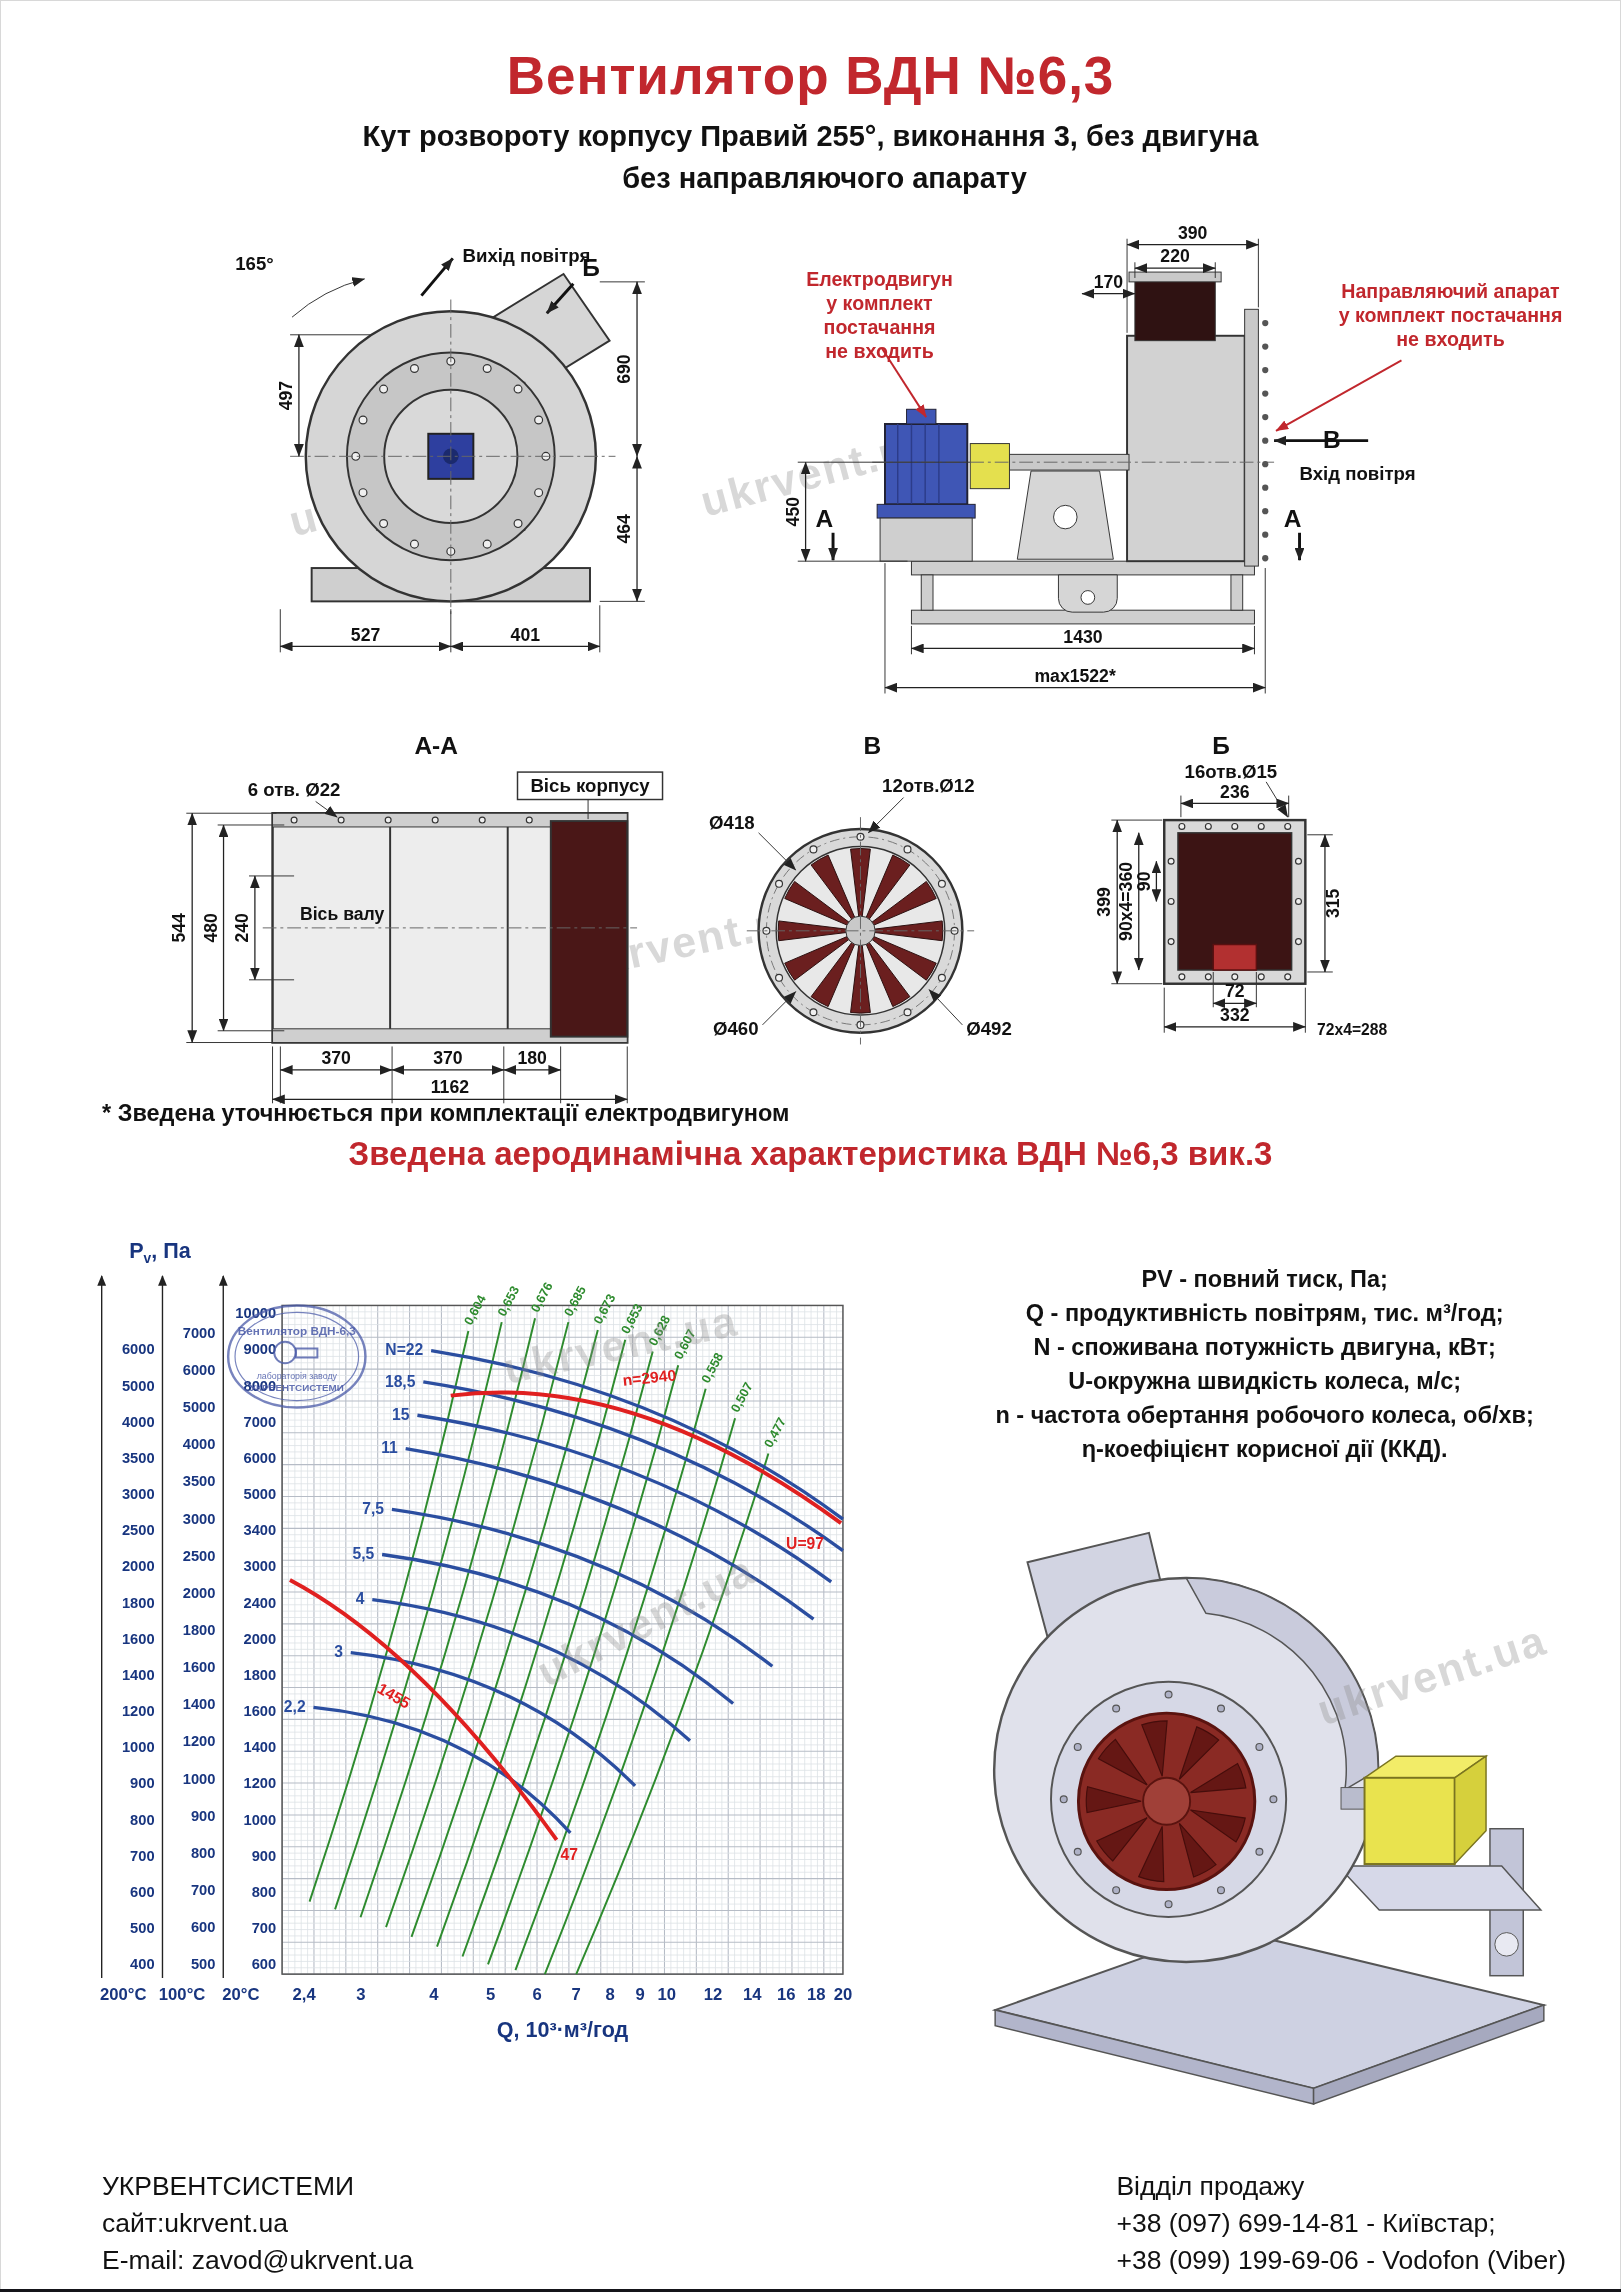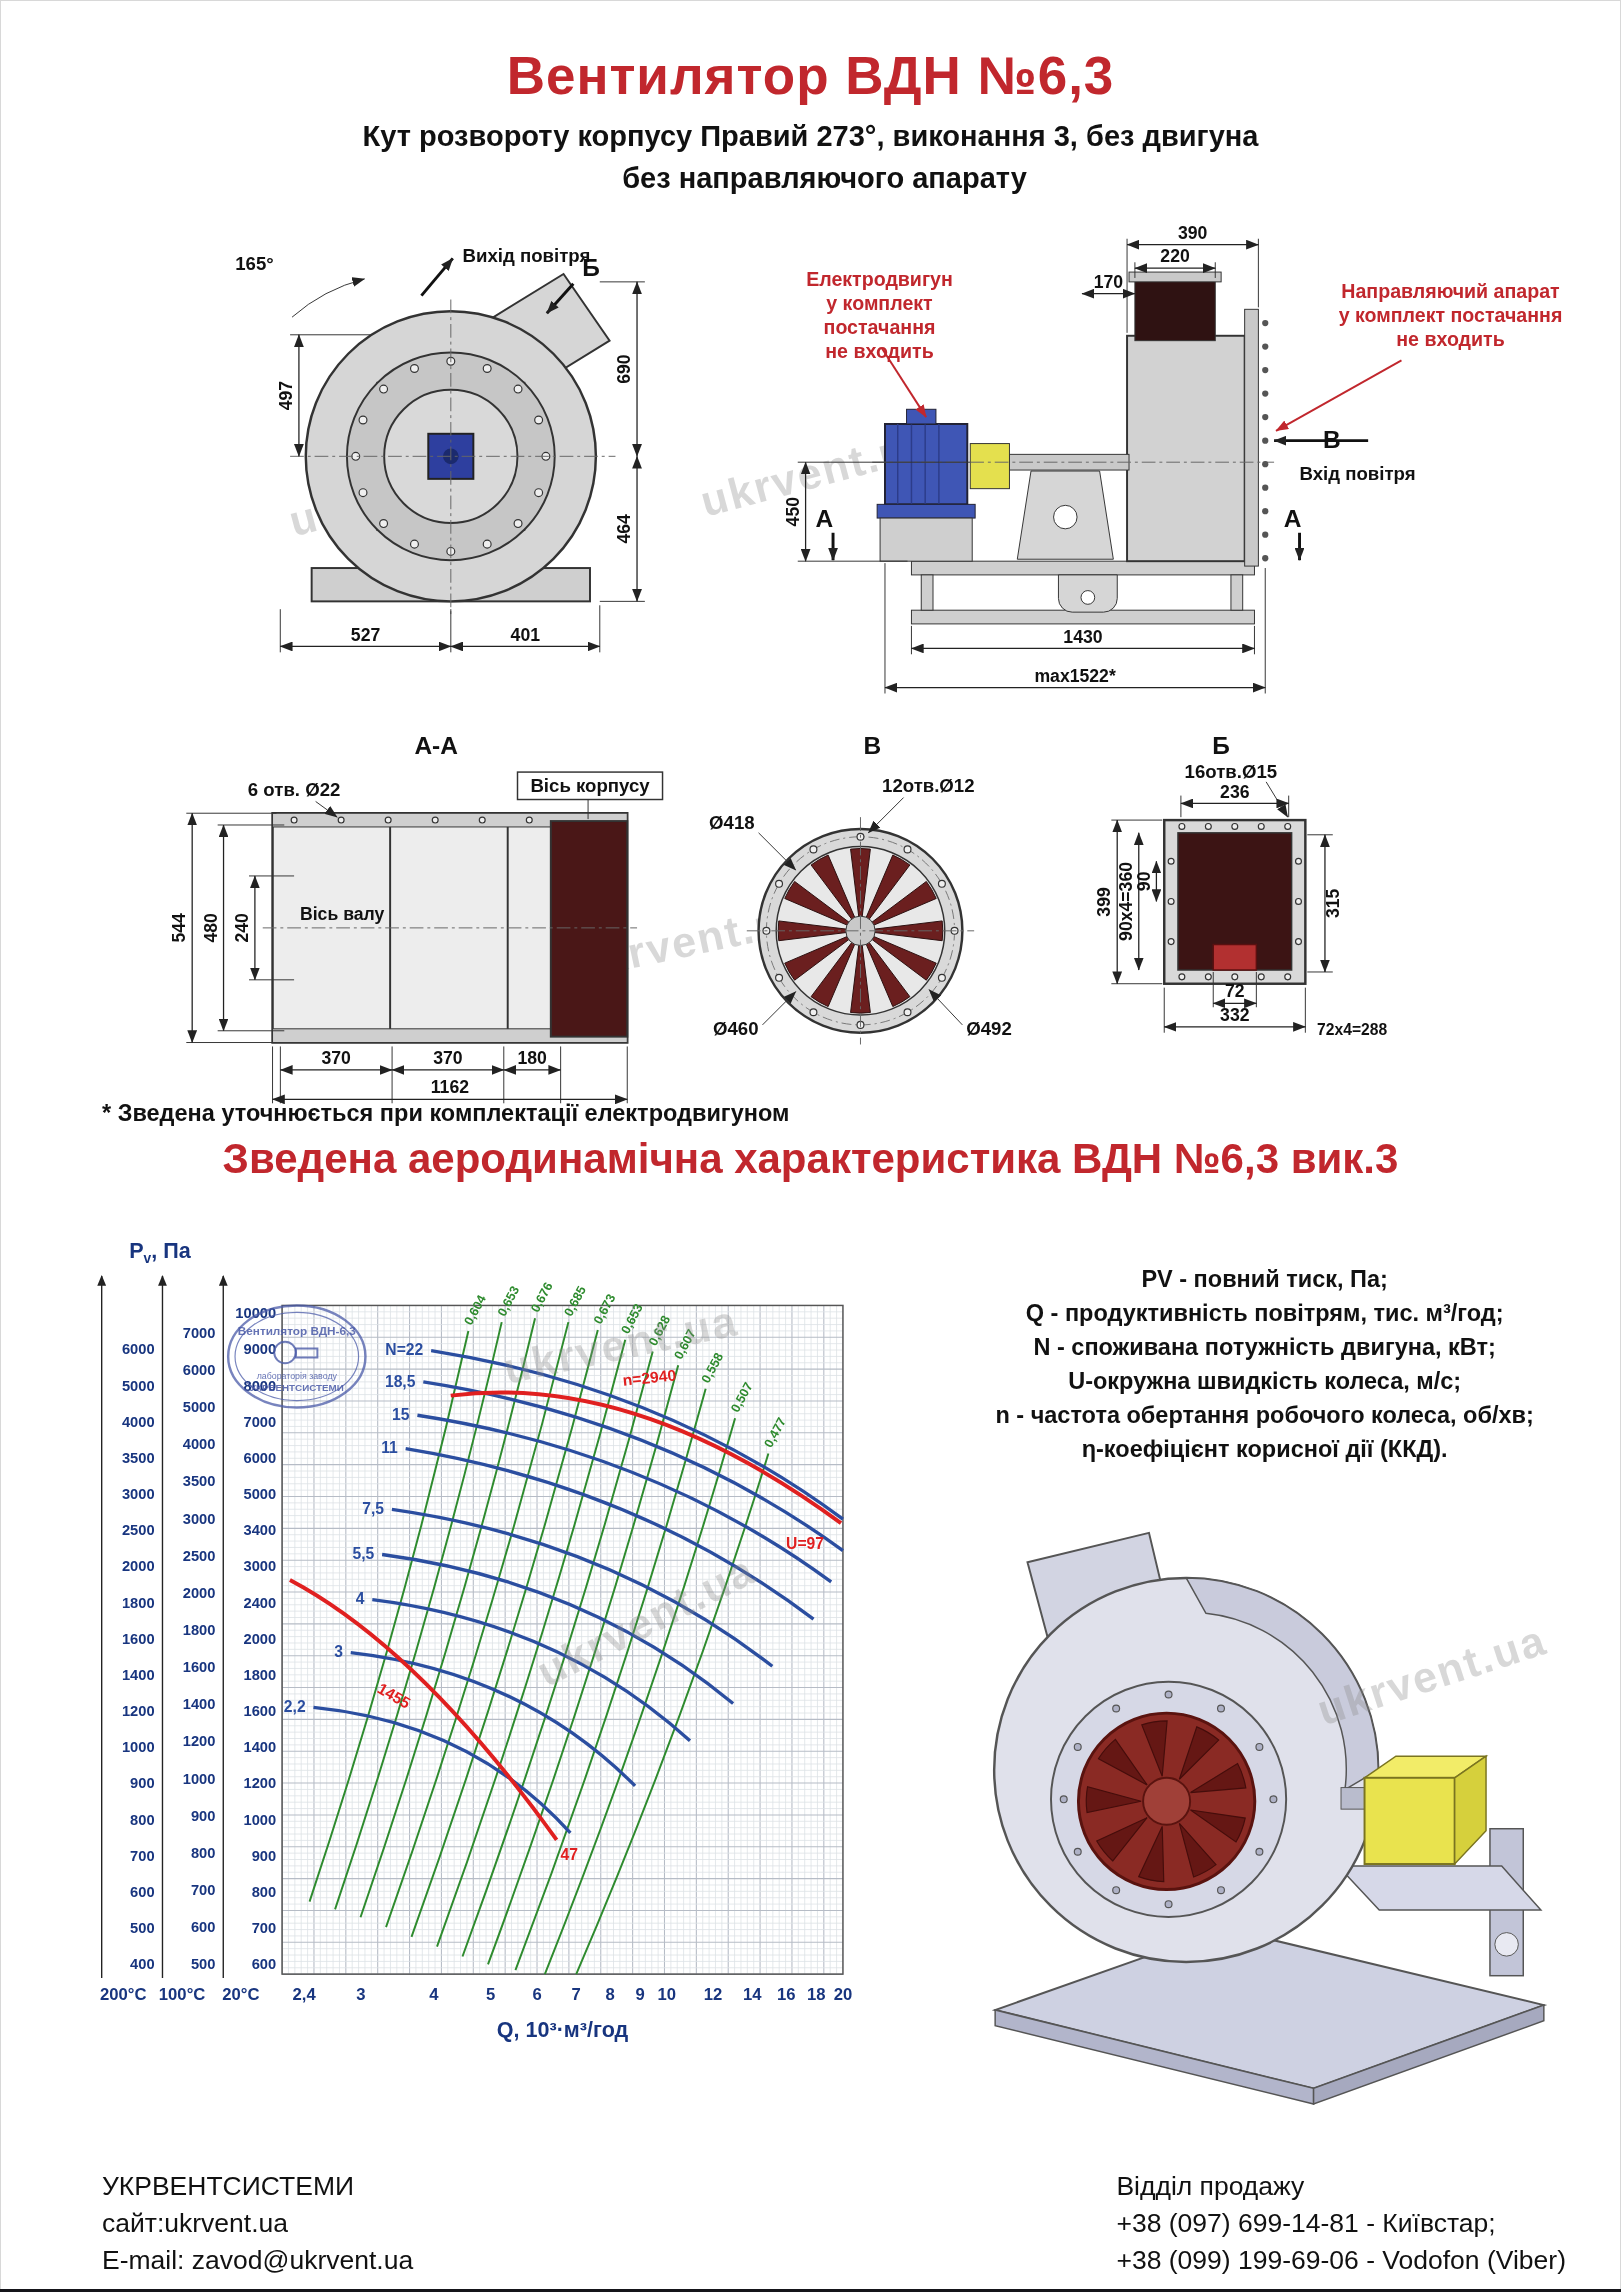--- a/index.html
+++ b/index.html
@@ -14,21 +14,21 @@
   .hdr{position:absolute;top:45px;left:0;width:100%;text-align:center;}
   .title{font-size:53px;font-weight:bold;color:var(--accent-red);letter-spacing:1px;}
   .sub1{margin-top:13.7px;font-size:29px;font-weight:bold;color:#111;}
   .sub2{margin-top:9.8px;font-size:29px;font-weight:bold;color:#111;padding-left:28px;}
 
   .band{position:absolute;left:0;width:1621px;}
   .band svg{position:absolute;left:0;top:0;}
   .rednote{position:absolute;color:var(--accent-red);font-weight:bold;font-size:19.6px;line-height:1.22;text-align:center;white-space:pre-line;}
 
   .footnote{position:absolute;top:1100px;left:102px;font-size:23.5px;font-weight:bold;color:#111;}
-  .aero-title{position:absolute;top:1135px;left:0;width:100%;text-align:center;font-size:42px;font-weight:bold;color:var(--accent-red);}
+  .aero-title{position:absolute;top:1135px;left:0;width:100%;text-align:center;font-size:33px;font-weight:bold;color:var(--accent-red);}
   .aero-sub{position:absolute;top:1186px;left:0;width:100%;text-align:center;font-size:26.5px;font-weight:bold;color:#111;}
 
   .aero-row{position:absolute;top:1227px;left:86px;display:flex;text-align:center;}
   .right-col{margin-left:11.8px;width:710px;}
   .legend{margin-top:35px;padding-left:15.7px;font-size:23.5px;font-weight:bold;color:#111;line-height:34px;}
   #svg-render{margin-top:9.8px;display:block;}
 
   .footer{position:absolute;top:2168px;left:102px;right:55px;display:flex;justify-content:space-between;font-size:26.5px;color:#111;line-height:37px;}
   .f-right{text-align:left;}
 
@@ -63,21 +63,21 @@
   .stamp-t3{font-size:10px;font-weight:bold;fill:#4b5ba8;opacity:.85;}
   .stamp-ic{fill:none;stroke:#4b5ba8;stroke-width:2;opacity:.8;}
 </style>
 </head>
 <body>
 
 <div class="page">
 
   <div class="hdr">
     <h1 class="title">Вентилятор ВДН №6,3</h1>
-    <div class="sub1">Кут розвороту корпусу Правий 273°, виконання 3, без двигуна</div>
+    <div class="sub1">Кут розвороту корпусу Правий 255°, виконання 3, без двигуна</div>
     <div class="sub2">без направляючого апарату</div>
   </div>
 
   <div class="band" style="top:223px;height:498px;">
     <svg id="svg-band1" width="1621" height="498" viewBox="0 0 1654 508">
       <defs>
         <marker id="m1" orient="auto-start-reverse" markerUnits="userSpaceOnUse" markerWidth="13" markerHeight="10" refX="12.5" refY="5">
             <path d="M0,0 L13,5 L0,10 Z" fill="#222"></path>
           </marker>
         <marker id="m1r" orient="auto" markerUnits="userSpaceOnUse" markerWidth="13" markerHeight="10" refX="12.5" refY="5">

